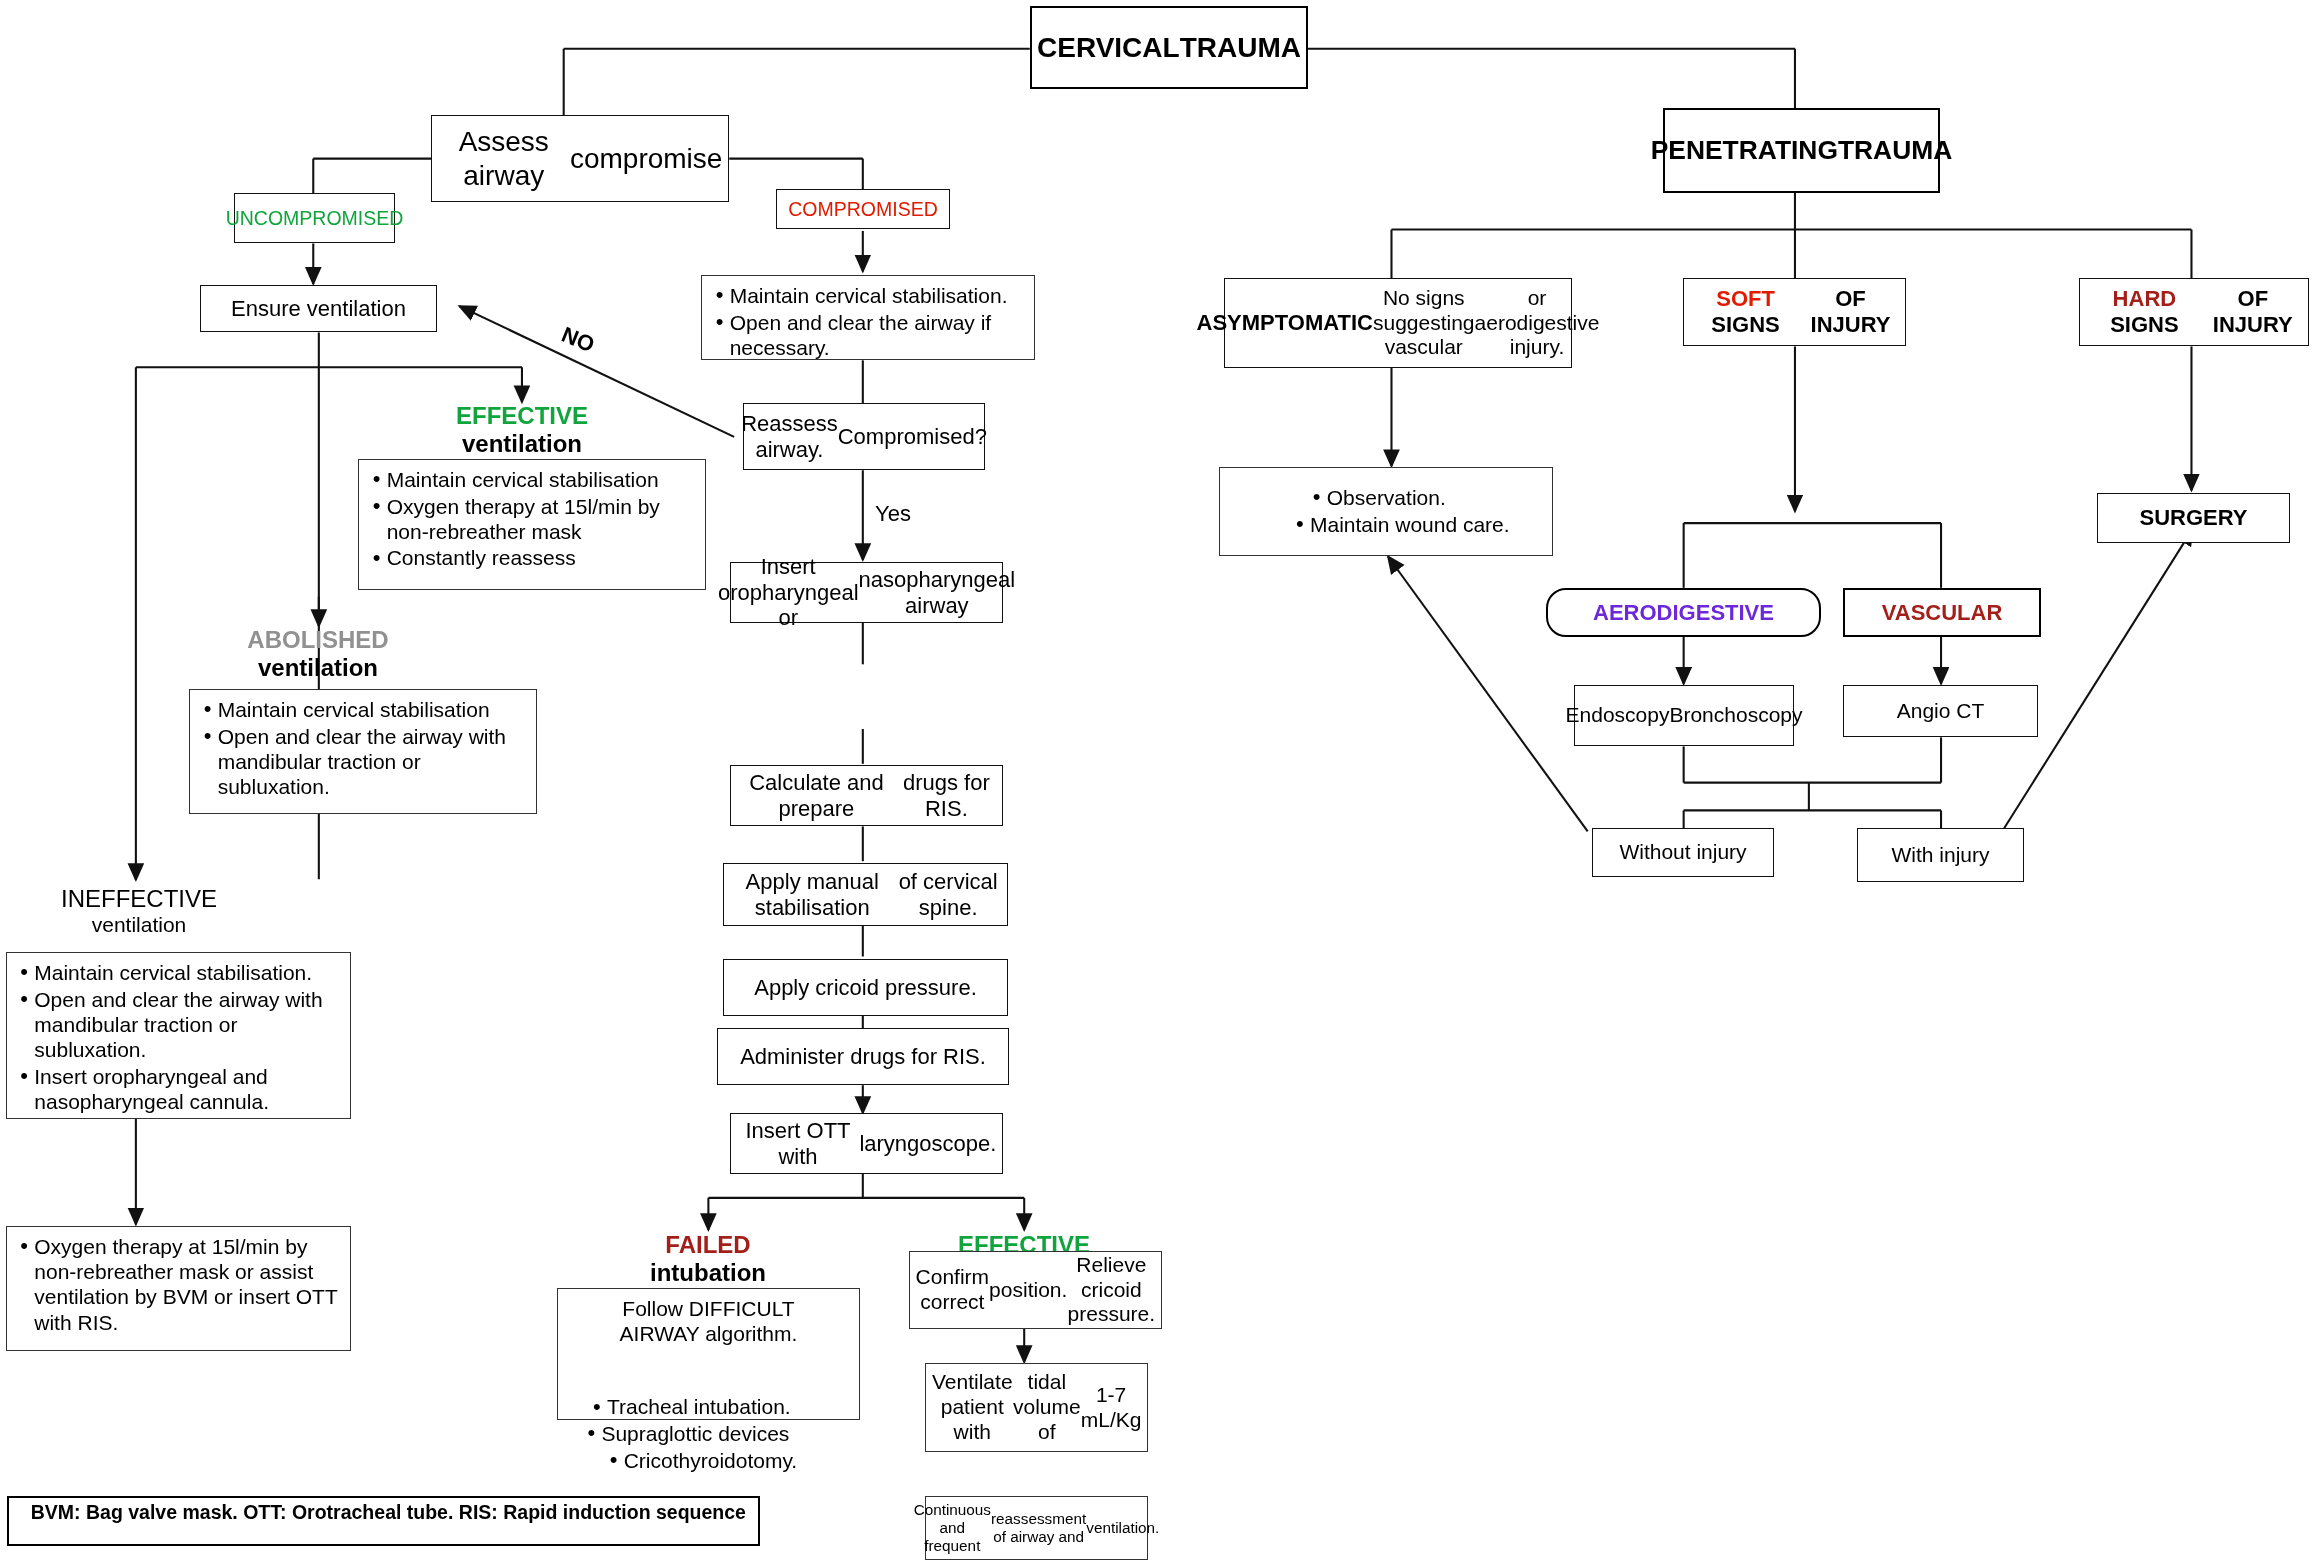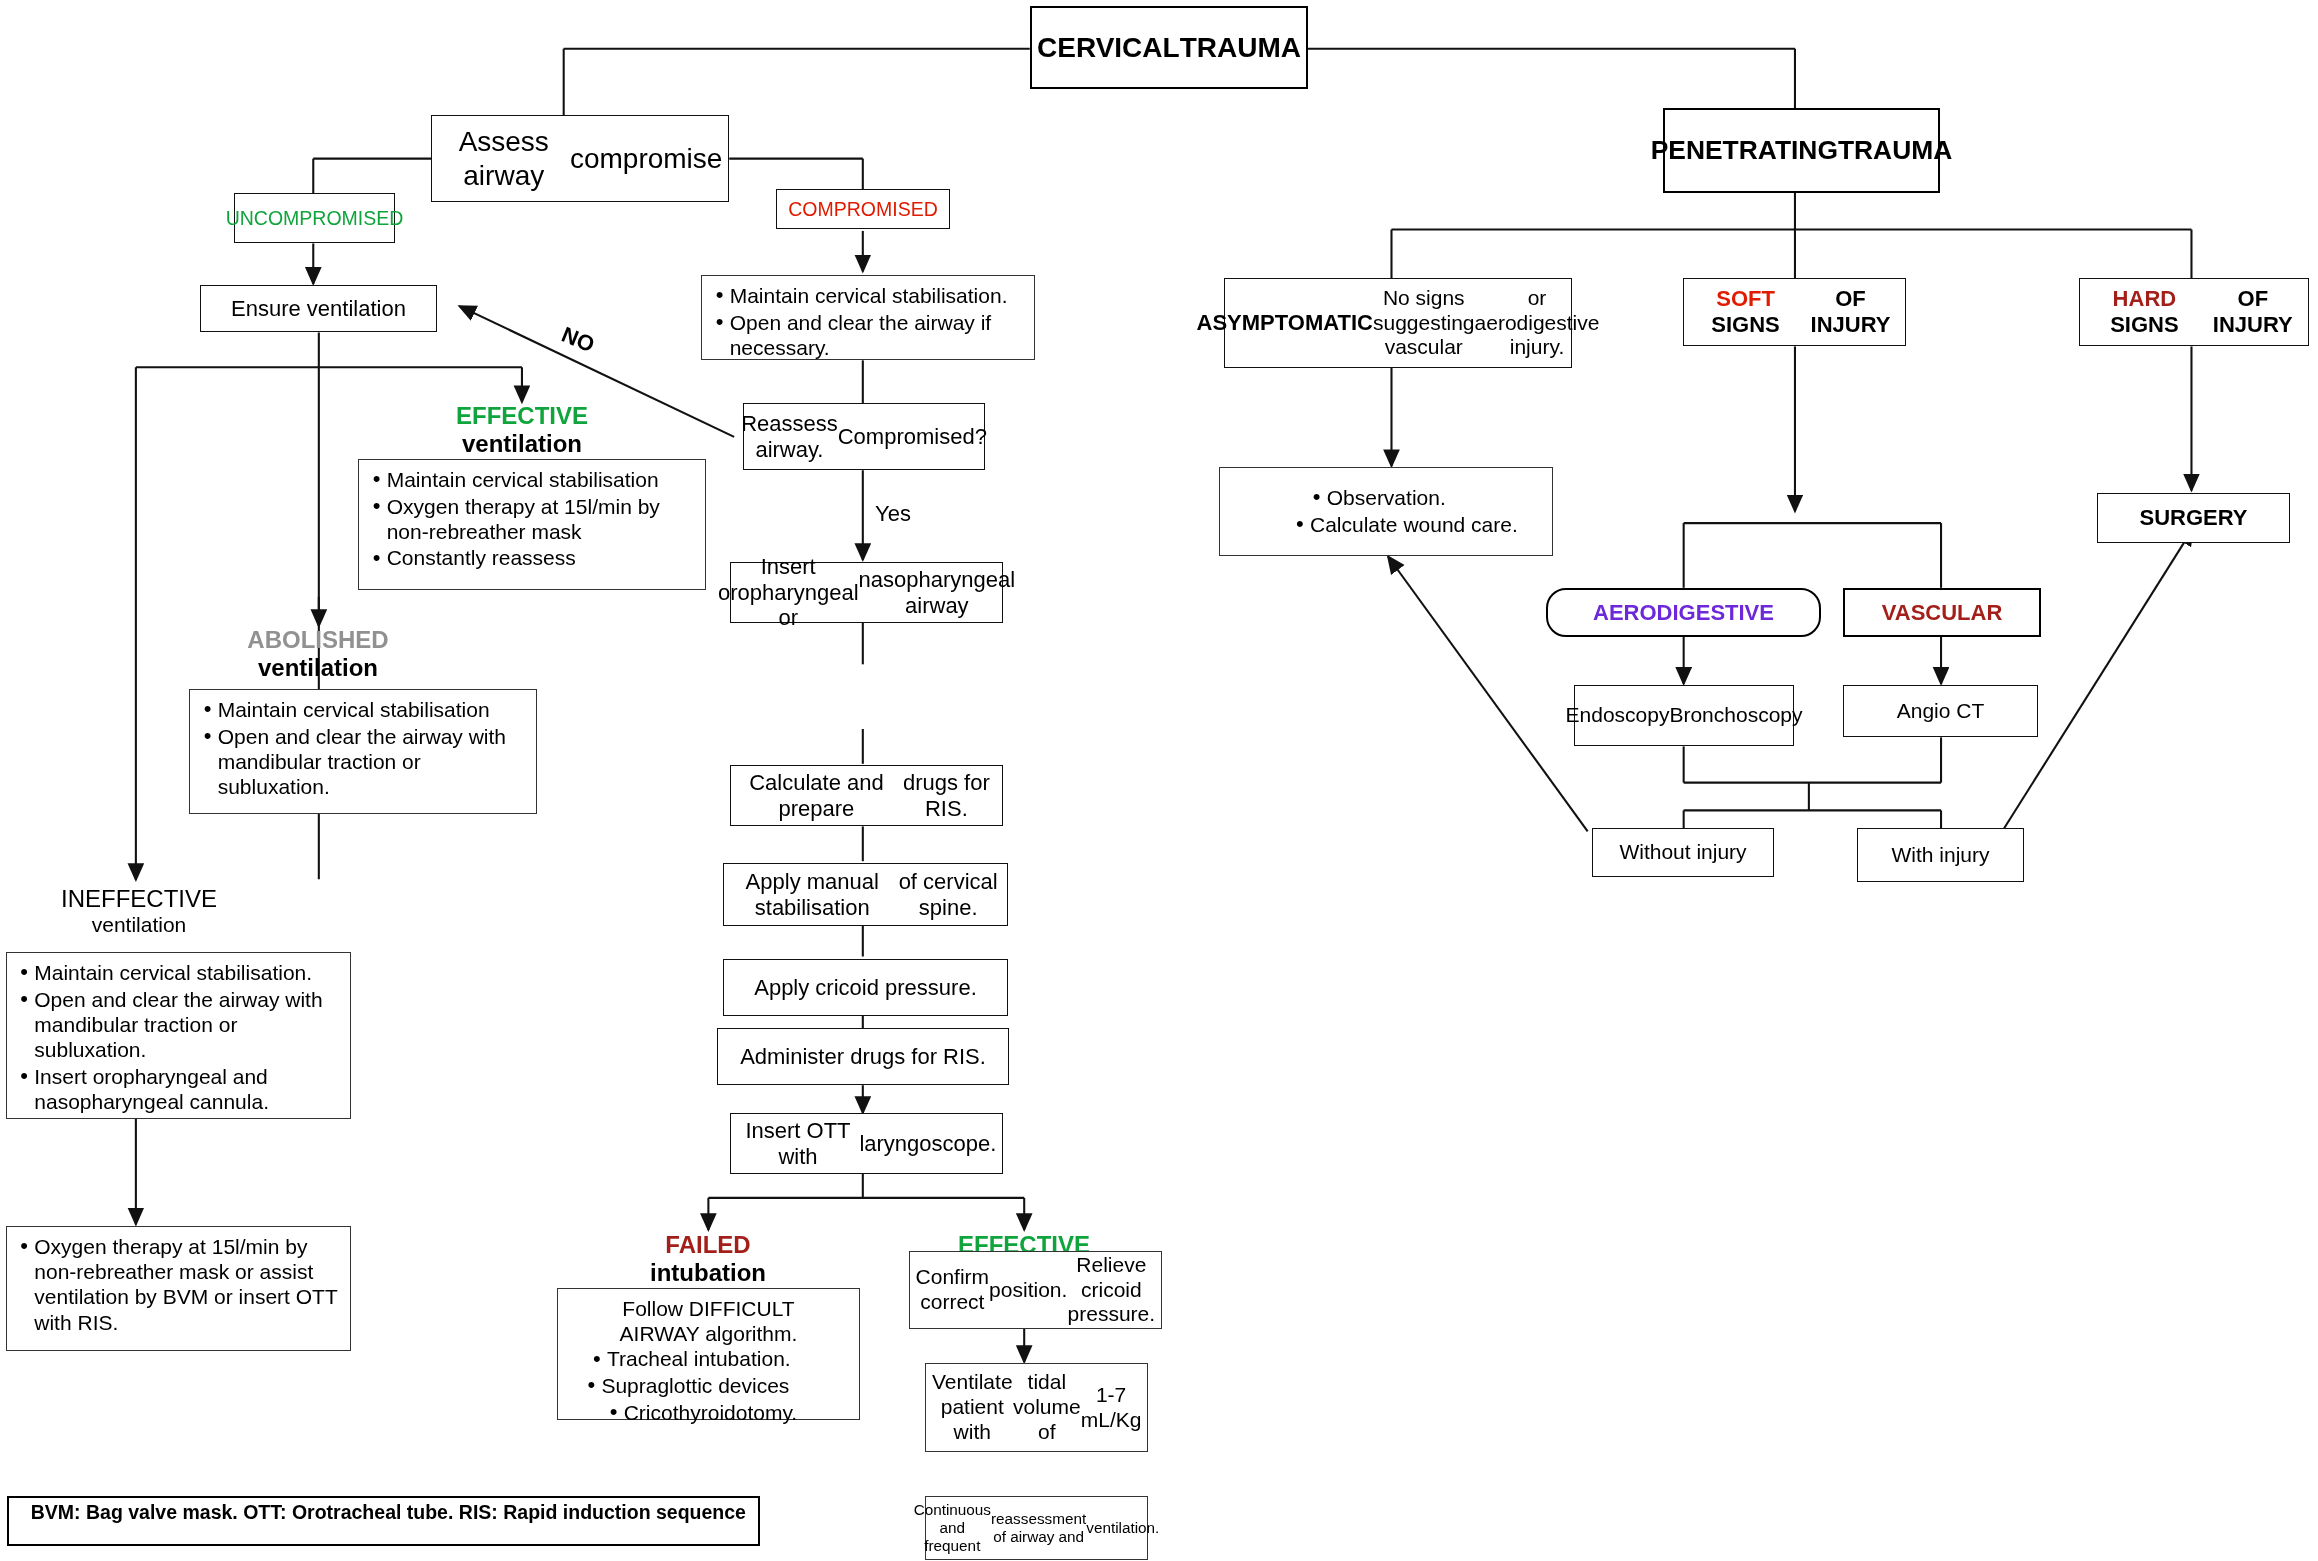--- a/index.html
+++ b/index.html
@@ -270,21 +270,21 @@
   </div>
 
   <div class="plain f-34 bold ctr" style="left:583px;top:1231px;width:250px;">
     <div class="t-darkred">FAILED</div>
     <div class="t-black">intubation</div>
   </div>
 
   <div class="bul f-30" style="left:557px;top:1288px;width:303px;height:132px;padding:7px 7px;">
     <div class="ctr">Follow DIFFICULT</div>
     <div class="ctr">AIRWAY algorithm.</div>
-    <ul style="padding-left:42px;">
+    <ul style="padding-left:42px;margin-top:48px;">
       <li>Tracheal intubation.</li>
       <li style="margin-left:-5.6px;">Supraglottic devices</li>
       <li style="margin-left:16.7px;">Cricothyroidotomy.</li>
     </ul>
   </div>
 
   <div class="plain f-34 bold ctr" style="left:899px;top:1231px;width:250px;">
     <div class="t-green">EFFECTIVE</div>
     <div class="t-black">intubation</div>
   </div>
@@ -329,21 +329,21 @@
   <div class="box f-32 bold" style="left:2079px;top:278px;width:230px;height:68px;">
     <span>
       <span class="t-darkred">HARD</span><span class="t-black"> SIGNS</span>
     </span>
     <span>OF INJURY</span>
   </div>
 
   <div class="bul f-30" style="left:1219px;top:467px;width:334px;height:89px;display:flex;flex-direction:column;justify-content:center;">
     <ul style="padding-left:97px;">
       <li>Observation.</li>
-      <li style="margin-left:-16.7px;">Calculate wound care.</li>
+      <li style="margin-left:-16.7px;">Maintain wound care.</li>
     </ul>
   </div>
 
   <div class="box heavy f-32 bold t-blue" style="left:1546px;top:588px;width:275px;height:49px;">
     <span>AERODIGESTIVE</span>
   </div>
 
   <div class="box heavy f-32 bold t-darkred" style="left:1843px;top:588px;width:198px;height:49px;">
     <span>VASCULAR</span>
   </div>

